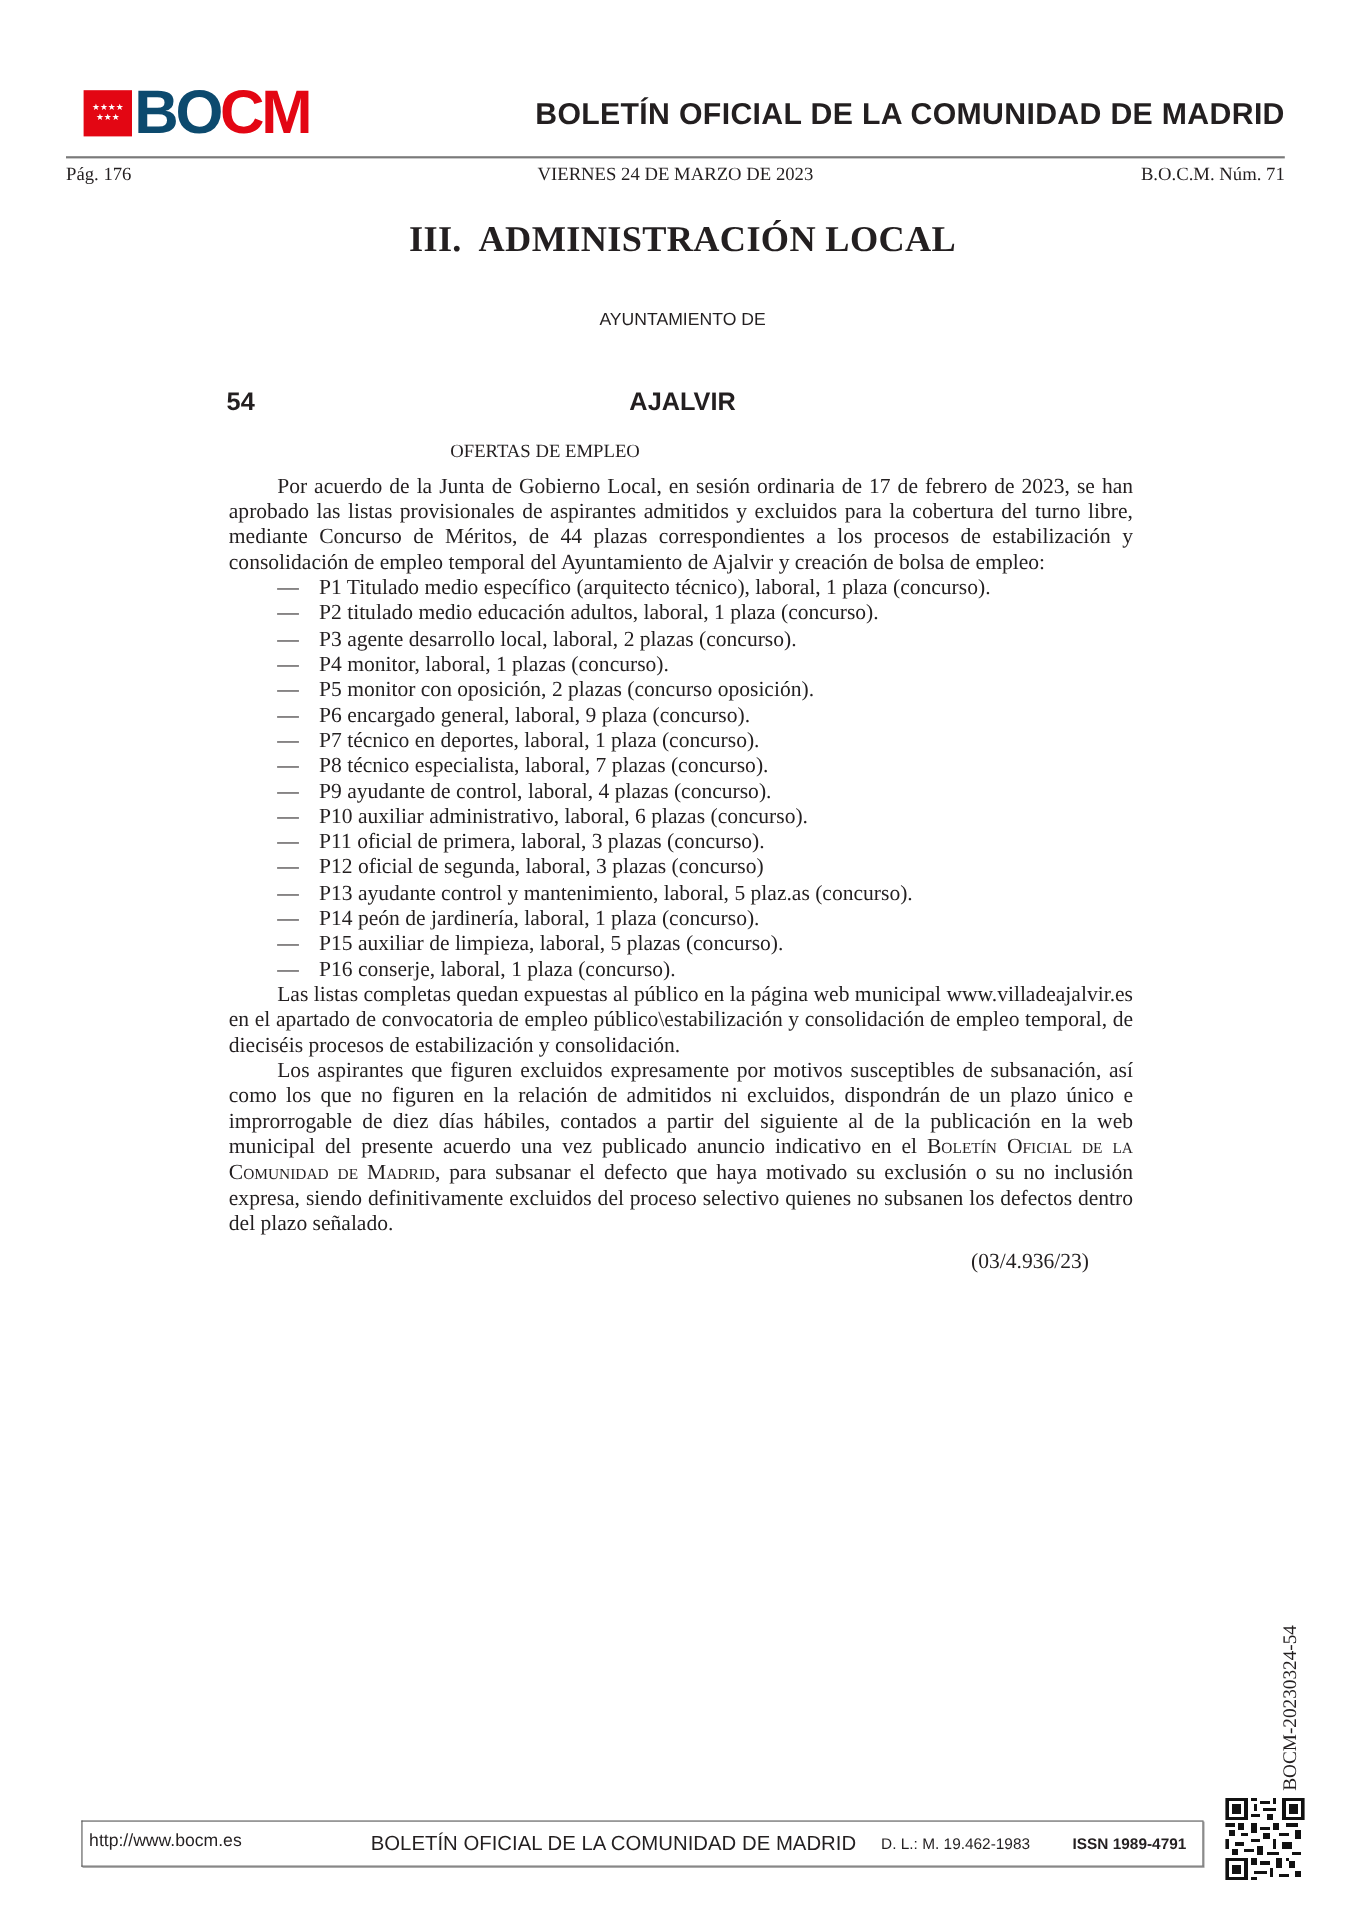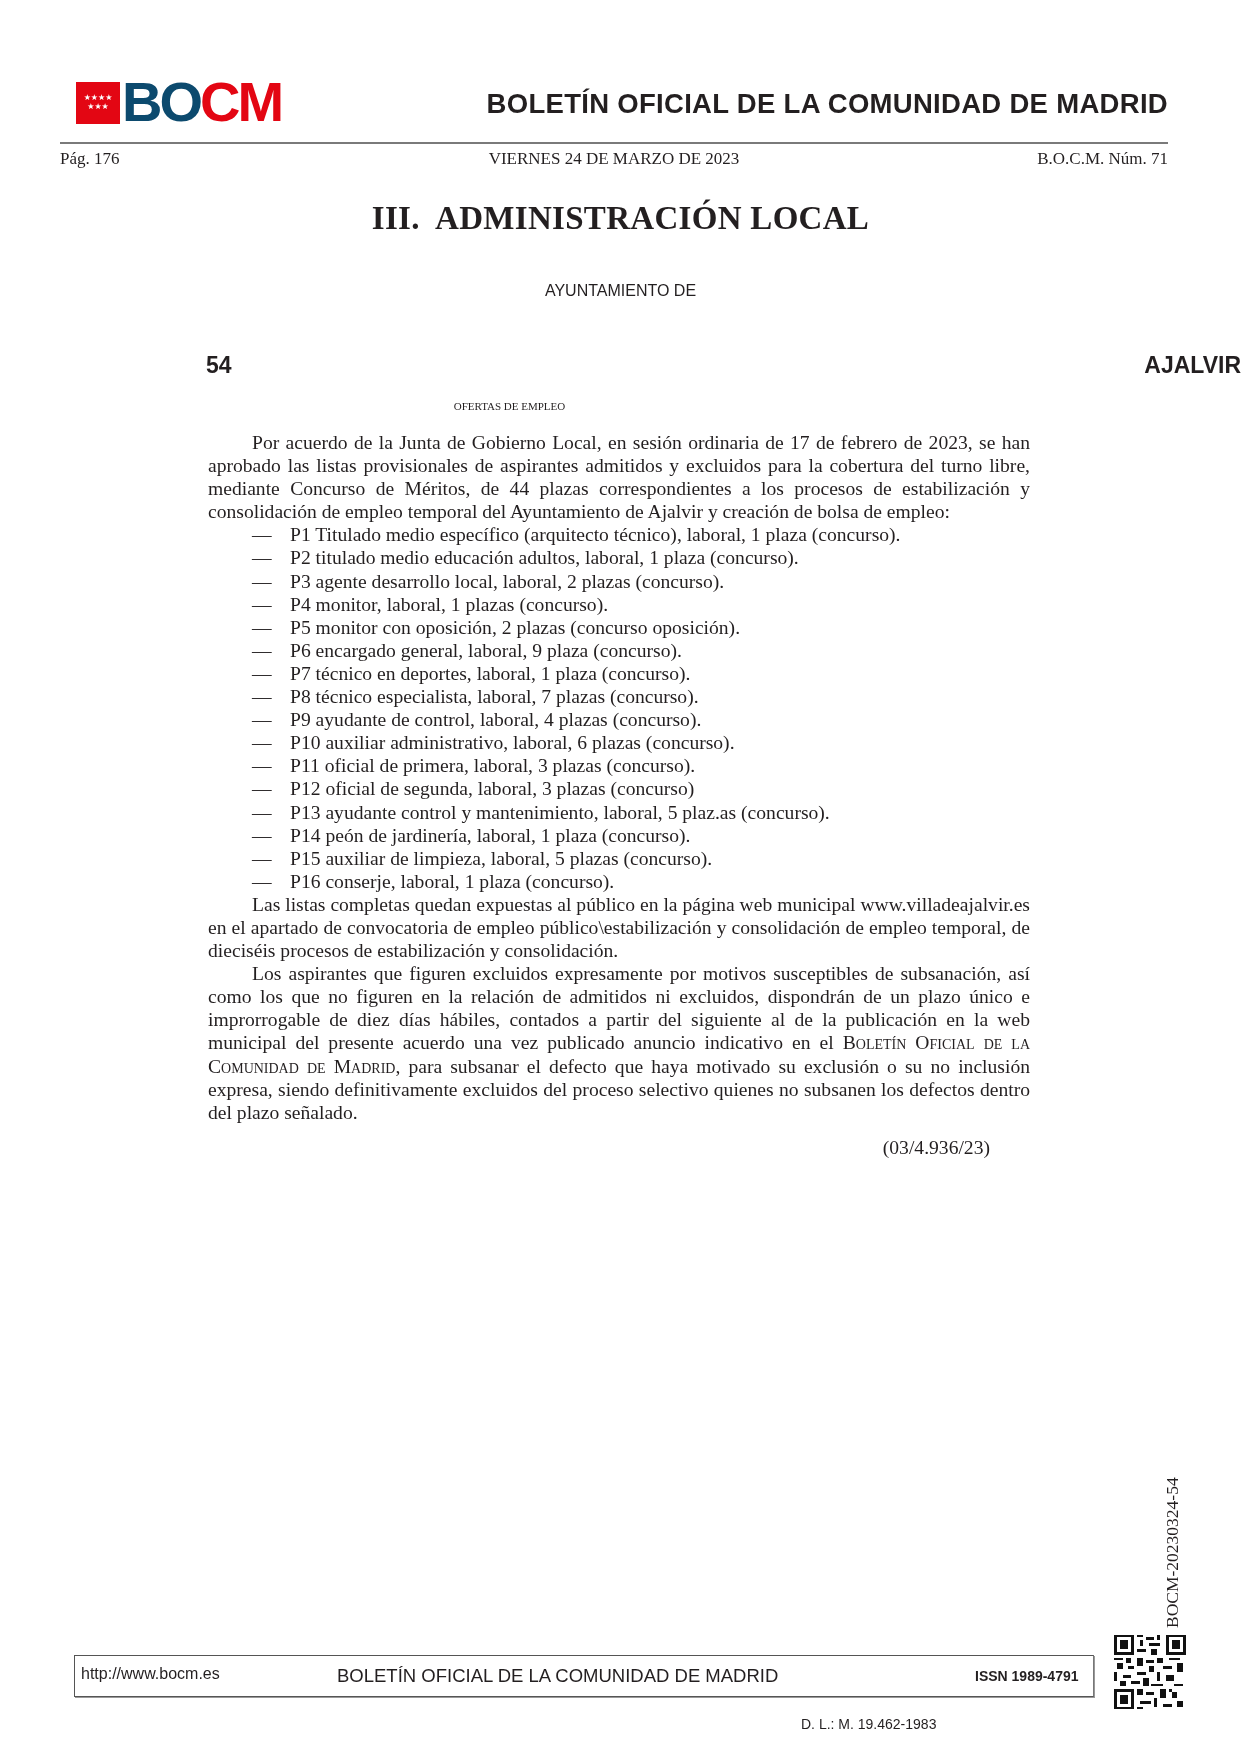--- a/index.html
+++ b/index.html
@@ -18,38 +18,38 @@
 
   .rule-top { position: absolute; left: 60px; top: 142px; width: 1108px; height: 2px; background: #7a7a7a; }
   .runhead { position: absolute; left: 60px; top: 149px; width: 1108px; font-size: 17px; }
   .runhead .l { position: absolute; left: 0; }
   .runhead .c { position: absolute; left: 0; width: 100%; text-align: center; }
   .runhead .r { position: absolute; right: 0; }
 
   .section { position: absolute; left: 0; top: 200px; width: 1241px; text-align: center; font-weight: 700; font-size: 33px; letter-spacing: 0.3px; }
   .ayto { position: absolute; left: 0; top: 282px; width: 1241px; text-align: center; font-size: 16px; }
   .num { position: absolute; left: 206px; top: 352px; font-size: 23px; font-weight: 700; }
-  .muni { position: absolute; left: 0; top: 352px; width: 1241px; text-align: right; font-size: 23px; font-weight: 700; }
-  .kind { position: absolute; left: 14px; top: 400px; width: 991px; text-align: center; font-size: 11px; }
+  .muni { position: absolute; left: 0; top: 352px; width: 1241px; text-align: center; font-size: 23px; font-weight: 700; }
+  .kind { position: absolute; left: 0; top: 400px; width: 991px; text-align: center; font-size: 17px; }
 
   .body { position: absolute; left: 208px; top: 431px; width: 822px; font-size: 19.6px; line-height: 23.1px; }
   .body p { margin: 0; text-align: justify; text-indent: 44px; }
   .body ul { list-style: none; margin: 0; padding: 0; }
   .body li { padding-left: 82px; position: relative; }
   .body li .dash { position: absolute; left: 44px; }
   .body .sc { font-variant: small-caps; }
   .body .ref { text-align: right; padding-right: 40px; margin-top: 12px; }
 
   .side-code { position: absolute; left: 1162px; top: 1628px; transform-origin: left top; transform: rotate(-90deg); font-size: 17.5px; white-space: nowrap; }
 
   .footer { position: absolute; left: 74px; top: 1655px; width: 1018px; height: 40px; border: 1px solid #555; border-right: 1px solid #777; box-shadow: 1px 1px 0 #999; }
   .footer span { position: absolute; top: 9px; font-family: "Liberation Sans", sans-serif; color: #231f20; }
   .f-url { left: 6px; font-size: 16px; }
   .f-title { left: 262px; font-size: 18.5px; }
-  .f-dl { left: 726px; font-size: 14px; top: 12px !important; margin-top: 48px; }
+  .f-dl { left: 726px; font-size: 14px; top: 12px !important; }
   .f-issn { left: 900px; font-size: 14px; top: 12px !important; font-weight: bold; }
 
   .qr { position: absolute; left: 1114px; top: 1634px; width: 72px; height: 76px; }
 </style>
 </head>
 <body>
 
 <div class="masthead">
   <div class="logo">
     <div class="logo-flag">

